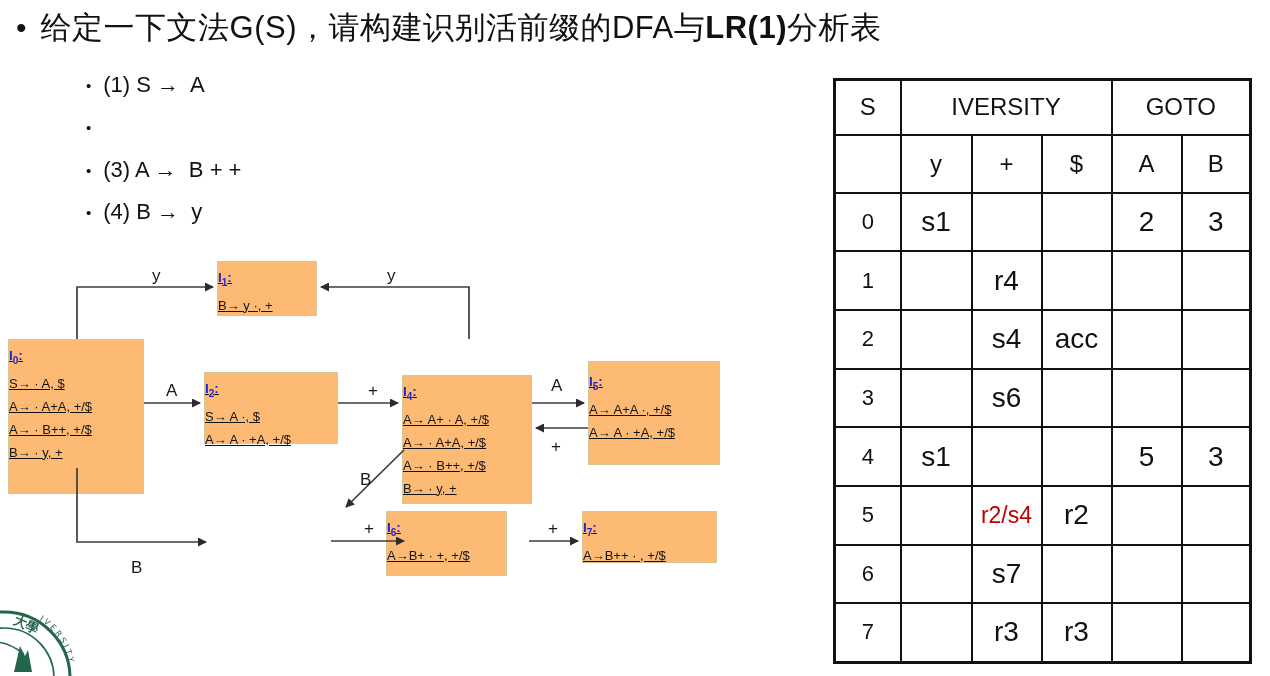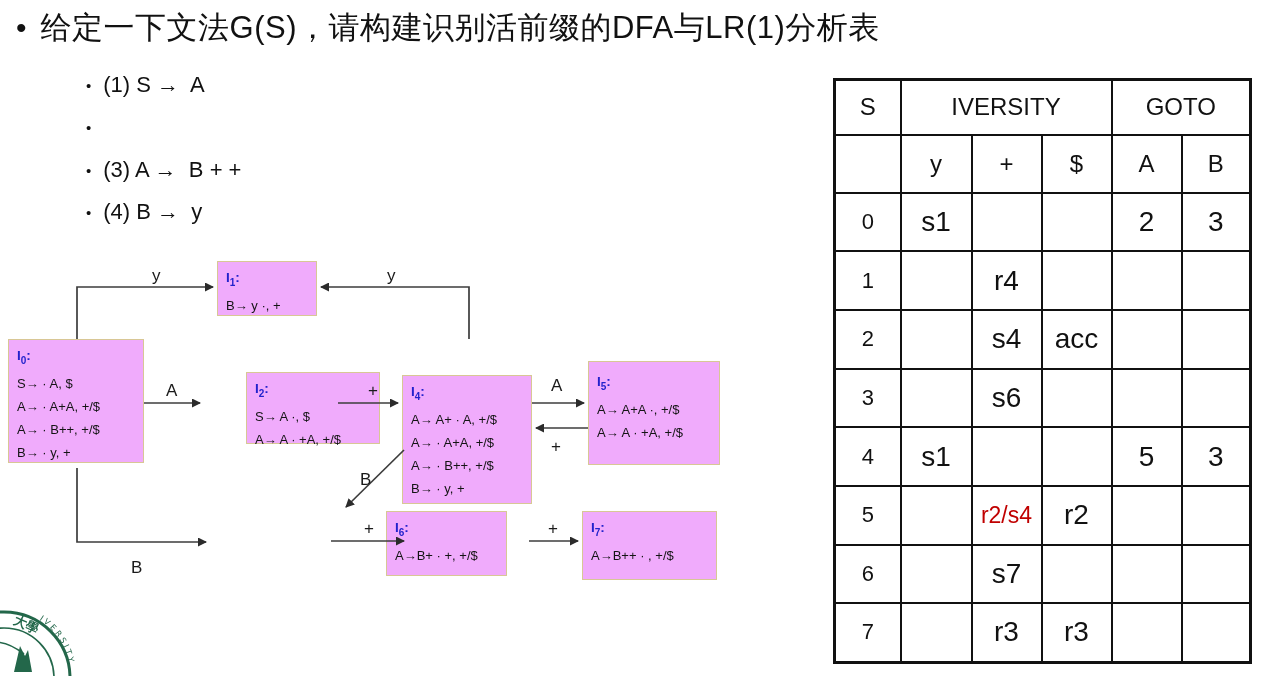--- a/index.html
+++ b/index.html
@@ -3,30 +3,30 @@
 <meta charset="utf-8">
 <style>
   html,body{margin:0;padding:0;background:#ffffff;}
   #page{position:relative;width:1270px;height:676px;background:#ffffff;overflow:hidden;
         font-family:"Liberation Sans","DejaVu Sans",sans-serif;color:#111;}
 
   
   .title-row{position:absolute;left:16px;top:6px;width:830px;display:flex;align-items:flex-start;}
   .title-bullet{font-size:30px;line-height:44px;margin-right:14px;}
   .title-text{font-size:31px;line-height:44px;letter-spacing:0.5px;white-space:nowrap;}
-  .title-text b{font-weight:400;}
+  .title-text b{font-weight:700;}
 
   
   .rule-row{position:absolute;left:86px;display:flex;align-items:center;height:30px;}
   .rule-bullet{font-size:15px;margin-right:12px;}
   .rule-text{font-size:22px;white-space:pre;}
 
   
-  .state-box{position:absolute;background:#f0abfc;border:1px solid #d8c795;
-             padding:4px 6px 0 8px;box-sizing:border-box;font-size:13px;line-height:23px;white-space:nowrap;}
+  .state-box{position:absolute;background:#fdba74;border:1px solid #d8c795;
+             padding:4px 6px 0 0;box-sizing:border-box;font-size:13px;line-height:23px;white-space:nowrap;text-decoration:underline;}
   .state-label{color:#2222cc;font-weight:700;font-size:13.5px;}
   .state-label sub{font-size:10px;}
   .state-item{color:#141414;}
 
   
   #overlay{position:absolute;left:0;top:0;width:1270px;height:676px;pointer-events:none;}
   .edge-line{stroke:#3c3c3c;stroke-width:1.7;fill:none;}
   .edge-label{font-family:"Liberation Sans","DejaVu Sans",sans-serif;font-size:17px;fill:#1a1a1a;}
   .seal{stroke:#23674a;fill:none;}
   .seal-text{fill:#23674a;font-family:"DejaVu Sans",sans-serif;}
@@ -61,34 +61,34 @@
   </div>
   <div class="rule-row" style="top:155px;">
     <span class="rule-bullet">•</span>
     <span class="rule-text">(3) A →  B + +</span>
   </div>
   <div class="rule-row" style="top:197px;">
     <span class="rule-bullet">•</span>
     <span class="rule-text">(4) B →  y</span>
   </div>
 
-  <div class="state-box" style="left:8px;top:339px;width:136px;height:124px;">
+  <div class="state-box" style="left:8px;top:339px;width:136px;height:155px;">
     <div class="state-label"><span>I</span><sub>0</sub><span>:</span></div>
     <div class="state-item">S→ · A,  $</div>
     <div class="state-item">A→ · A+A,  +/$</div>
     <div class="state-item">A→ · B++,  +/$</div>
     <div class="state-item">B→ · y,  +</div>
   </div>
 
   <div class="state-box" style="left:217px;top:261px;width:100px;height:55px;">
     <div class="state-label"><span>I</span><sub>1</sub><span>:</span></div>
     <div class="state-item">B→ y ·,  +</div>
   </div>
 
-  <div class="state-box" style="left:204px;top:372px;width:134px;height:72px;margin-left:42px;">
+  <div class="state-box" style="left:204px;top:372px;width:134px;height:72px;">
     <div class="state-label"><span>I</span><sub>2</sub><span>:</span></div>
     <div class="state-item">S→ A ·,  $</div>
     <div class="state-item">A→ A · +A,  +/$</div>
   </div>
 
 
   <div class="state-box" style="left:402px;top:339px;width:130px;height:129px;margin-top:36px;">
     <div class="state-label"><span>I</span><sub>4</sub><span>:</span></div>
     <div class="state-item">A→ A+ · A,  +/$</div>
     <div class="state-item">A→ · A+A,  +/$</div>
@@ -100,21 +100,21 @@
     <div class="state-label"><span>I</span><sub>5</sub><span>:</span></div>
     <div class="state-item">A→ A+A ·,  +/$</div>
     <div class="state-item">A→ A · +A,  +/$</div>
   </div>
 
   <div class="state-box" style="left:386px;top:511px;width:121px;height:65px;">
     <div class="state-label"><span>I</span><sub>6</sub><span>:</span></div>
     <div class="state-item">A→B+ · +,  +/$</div>
   </div>
 
-  <div class="state-box" style="left:582px;top:511px;width:135px;height:69px;">
+  <div class="state-box" style="left:582px;top:511px;width:135px;height:52px;">
     <div class="state-label"><span>I</span><sub>7</sub><span>:</span></div>
     <div class="state-item">A→B++ · ,  +/$</div>
   </div>
 
   <svg id="overlay" viewBox="0 0 1270 676">
     <defs>
       <marker id="arr" markerWidth="9" markerHeight="9" refX="8" refY="4.5" orient="auto" markerUnits="userSpaceOnUse">
         <path d="M0,0 L9,4.5 L0,9 Z" fill="#2b2b2b"></path>
       </marker>
       <path id="sealArc" d="M 7,610 A 65,65 0 0 1 70,675" fill="none"></path>

